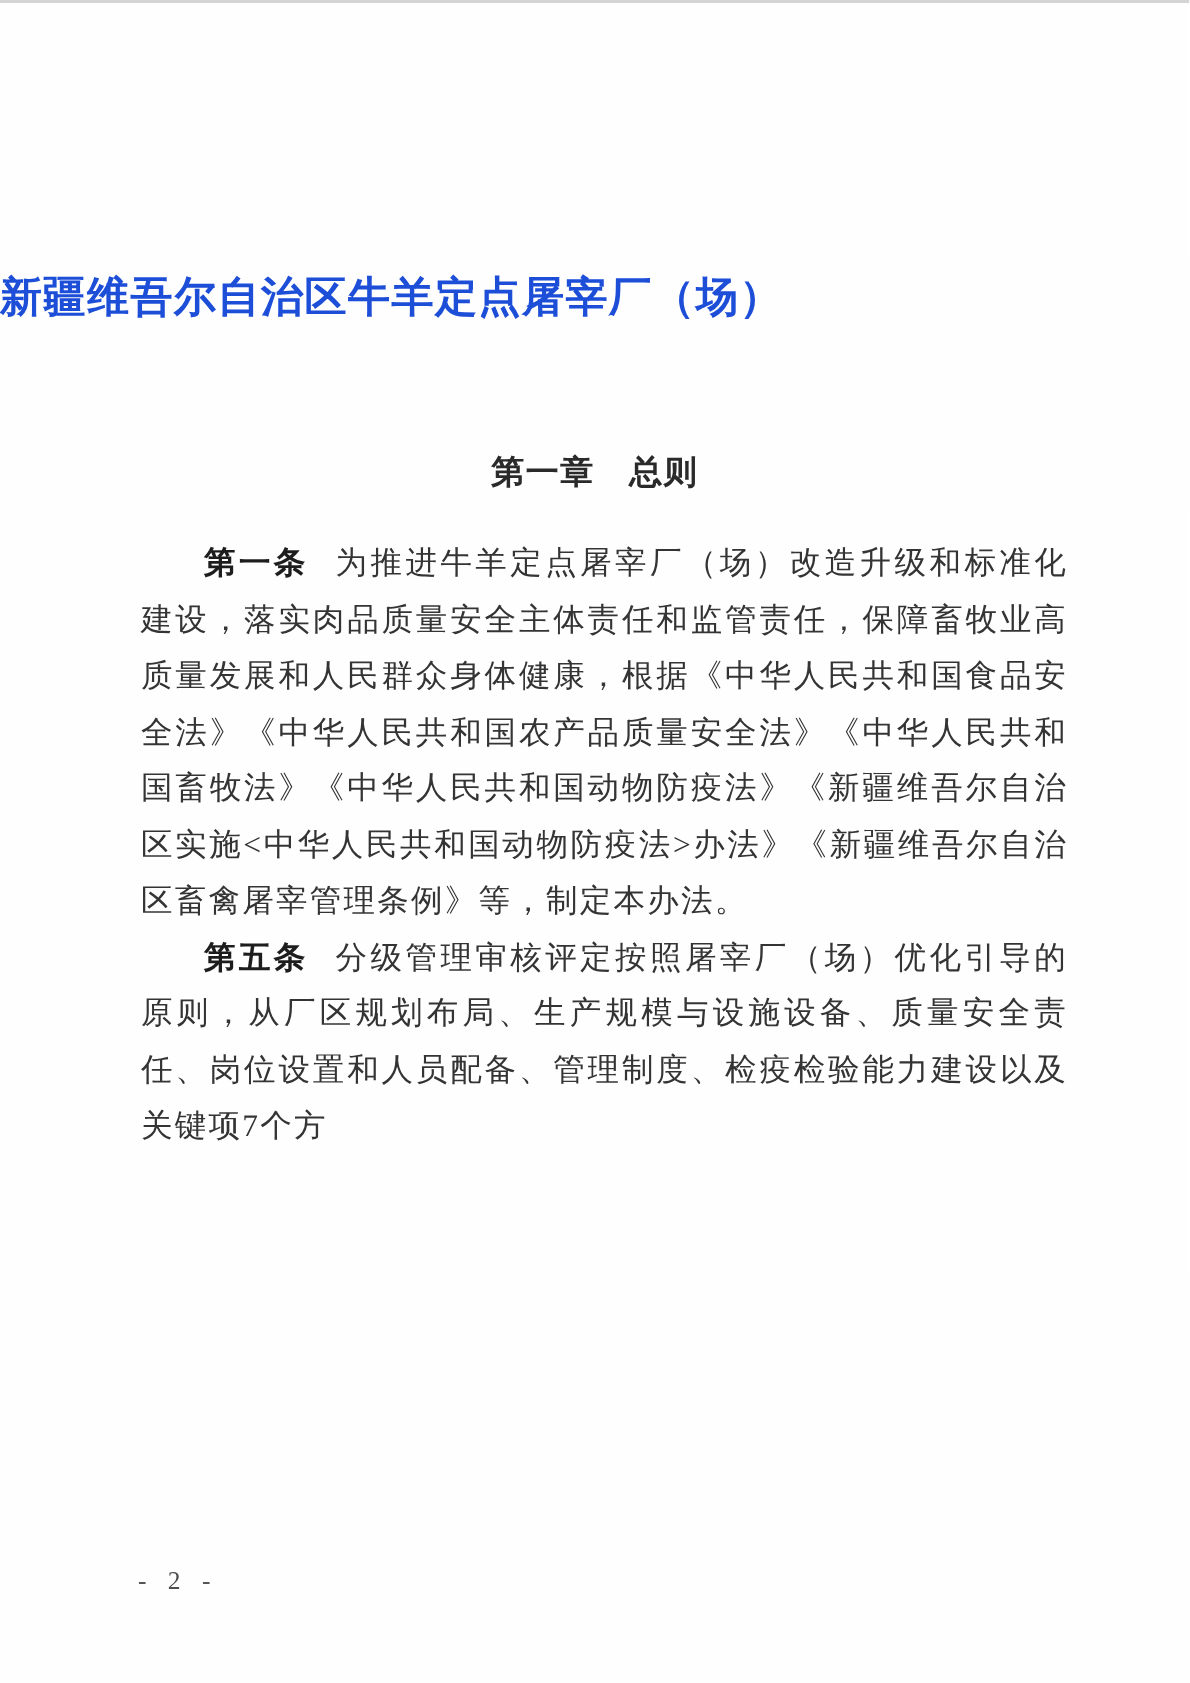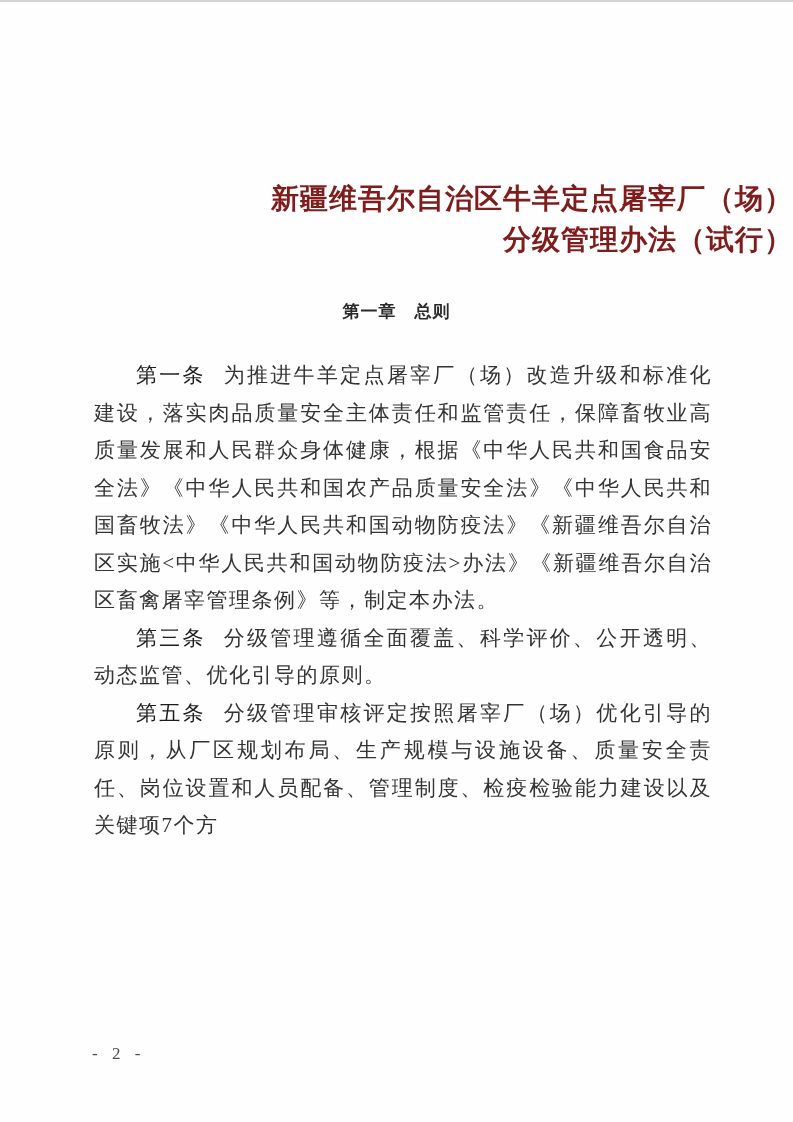--- a/index.html
+++ b/index.html
@@ -26,38 +26,38 @@
     height: 2px;
     background: #c9c9c9;
     opacity: 0.8;
   }
 
   .doc-title {
     position: absolute;
     top: 178px;
     left: 0;
     width: 100%;
-    text-align: right;
+    text-align: left;
     font-weight: 700;
     font-size: 28px;
     line-height: 41px;
     letter-spacing: 1px;
-    color: #7f1d1d;
+    color: #1d4ed8;
   }
   .doc-title .title-line { display: block; }
 
   .chapter-heading {
     position: absolute;
     top: 300px;
     left: 0;
     width: 100%;
     text-align: center;
     font-family: "Liberation Sans", "DejaVu Sans", sans-serif;
     font-weight: 700;
-    font-size: 17px;
+    font-size: 22px;
     letter-spacing: 1px;
     color: #2a2a2a;
   }
 
   .doc-body {
     position: absolute;
     top: 357px;
     left: 94px;
     width: 618px;
     font-size: 21px;
@@ -66,21 +66,21 @@
     text-align: justify;
     color: #343434;
   }
 
   .article {
     text-indent: 2em;
     margin: 0;
   }
 
   .article .article-label {
-    font-weight: 400;
+    font-weight: 700;
     color: #1d1d1d;
     margin-right: 0.85em;
     margin-top: 11px;
   }
 
   .page-number {
     position: absolute;
     left: 92px;
     top: 1044px;
     font-size: 17px;
@@ -90,31 +90,29 @@
 </style>
 </head>
 <body>
 
 <div class="page">
 
   <div class="scan-edge"></div>
 
   <h1 class="doc-title">
     <span class="title-line">新疆维吾尔自治区牛羊定点屠宰厂（场）</span>
-    <span class="title-line">分级管理办法（试行）</span>
   </h1>
 
   <h2 class="chapter-heading">第一章　总则</h2>
 
   <div class="doc-body">
 
     <p class="article"><span class="article-label">第一条</span><span class="article-text">为推进牛羊定点屠宰厂（场）改造升级和标准化建设，落实肉品质量安全主体责任和监管责任，保障畜牧业高质量发展和人民群众身体健康，根据《中华人民共和国食品安全法》《中华人民共和国农产品质量安全法》《中华人民共和国畜牧法》《中华人民共和国动物防疫法》《新疆维吾尔自治区实施&lt;中华人民共和国动物防疫法&gt;办法》《新疆维吾尔自治区畜禽屠宰管理条例》等，制定本办法。</span></p>
 
 
-    <p class="article"><span class="article-label">第三条</span><span class="article-text">分级管理遵循全面覆盖、科学评价、公开透明、动态监管、优化引导的原则。</span></p>
 
 
     <p class="article"><span class="article-label">第五条</span><span class="article-text">分级管理审核评定按照屠宰厂（场）优化引导的原则，从厂区规划布局、生产规模与设施设备、质量安全责任、岗位设置和人员配备、管理制度、检疫检验能力建设以及关键项7个方</span></p>
 
   </div>
 
   <div class="page-number">- 2 -</div>
 
 </div>
 

